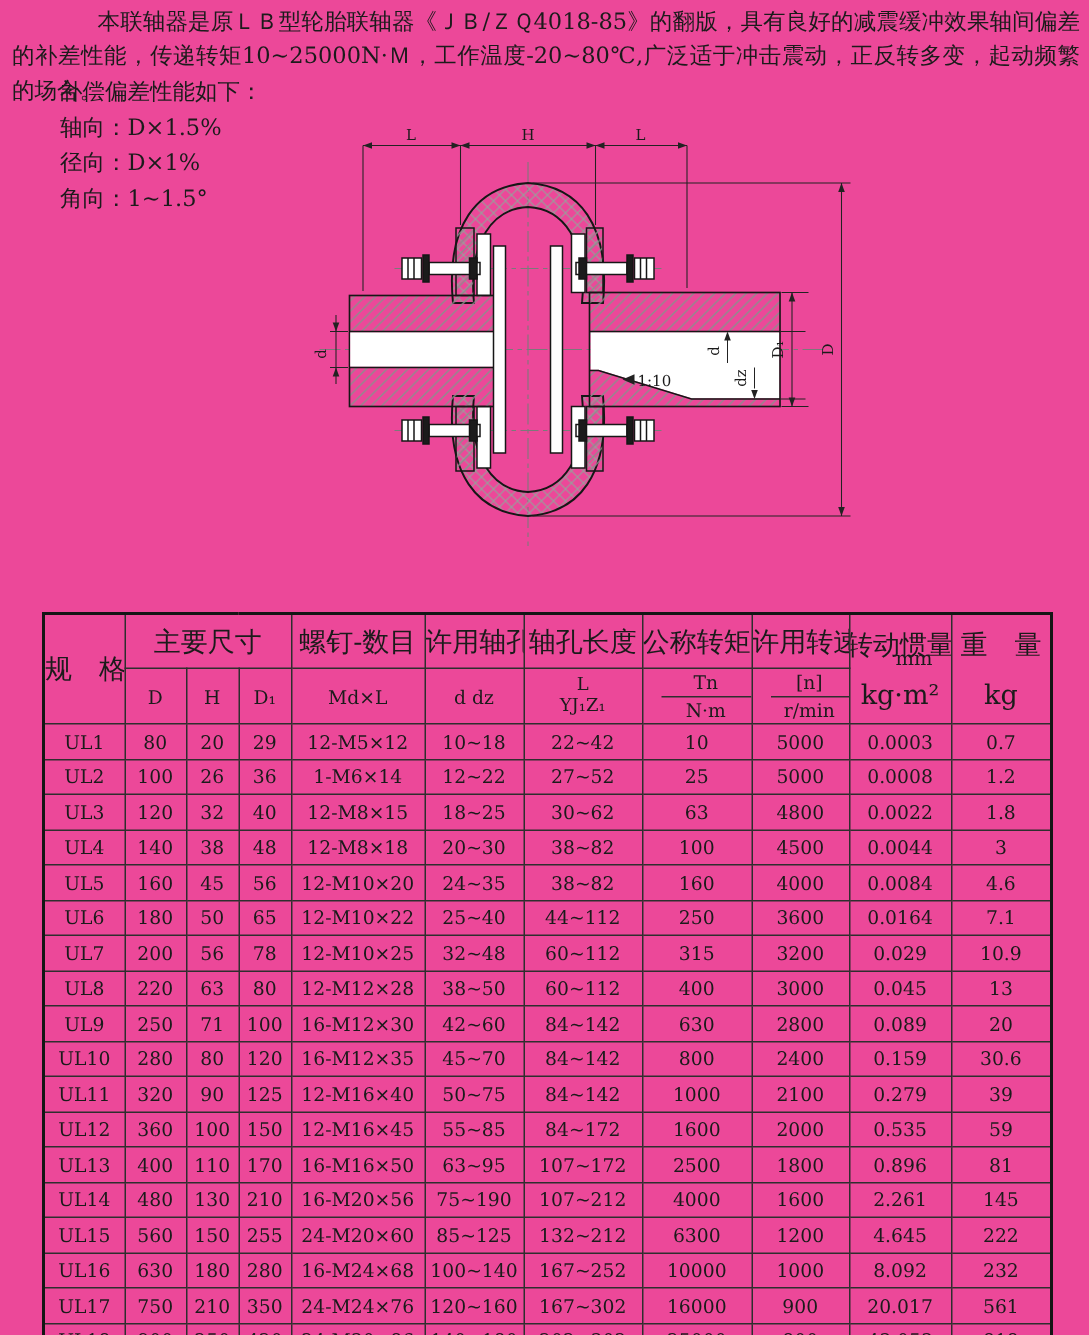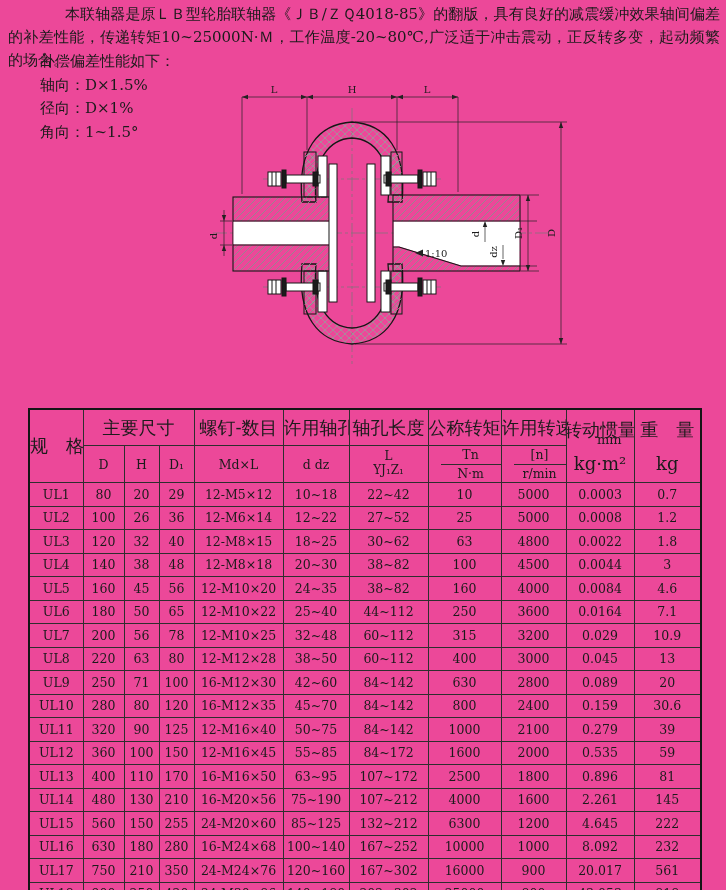--- a/index.html
+++ b/index.html
@@ -246,21 +246,21 @@
           <td>10</td>
           <td>5000</td>
           <td>0.0003</td>
           <td>0.7</td>
         </tr>
         <tr>
           <td>UL2</td>
           <td>100</td>
           <td>26</td>
           <td>36</td>
-          <td>12-M6×14</td>
+          <td>1-M6×14</td>
           <td>12~22</td>
           <td>27~52</td>
           <td>25</td>
           <td>5000</td>
           <td>0.0008</td>
           <td>1.2</td>
         </tr>
         <tr>
           <td>UL3</td>
           <td>120</td>

